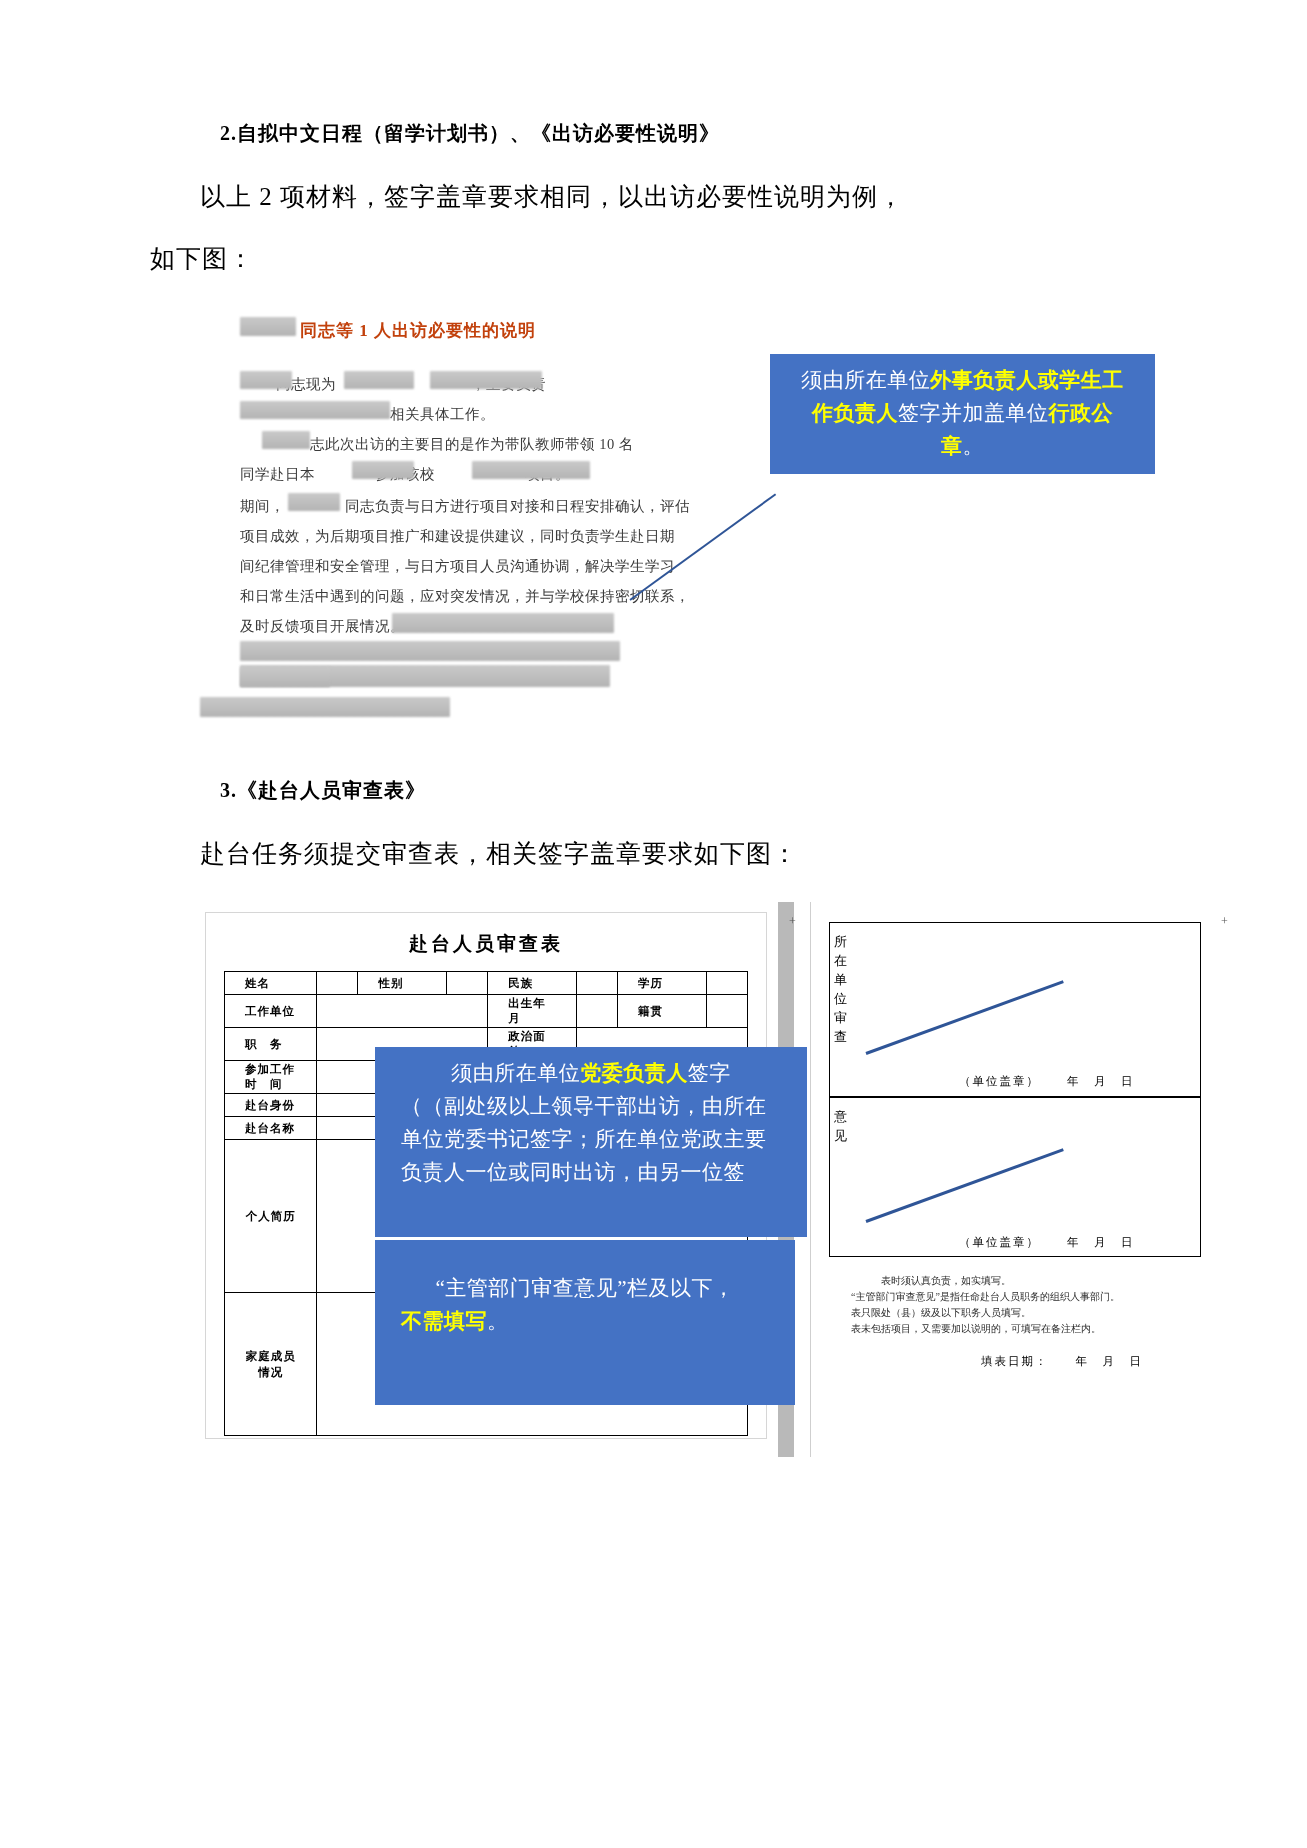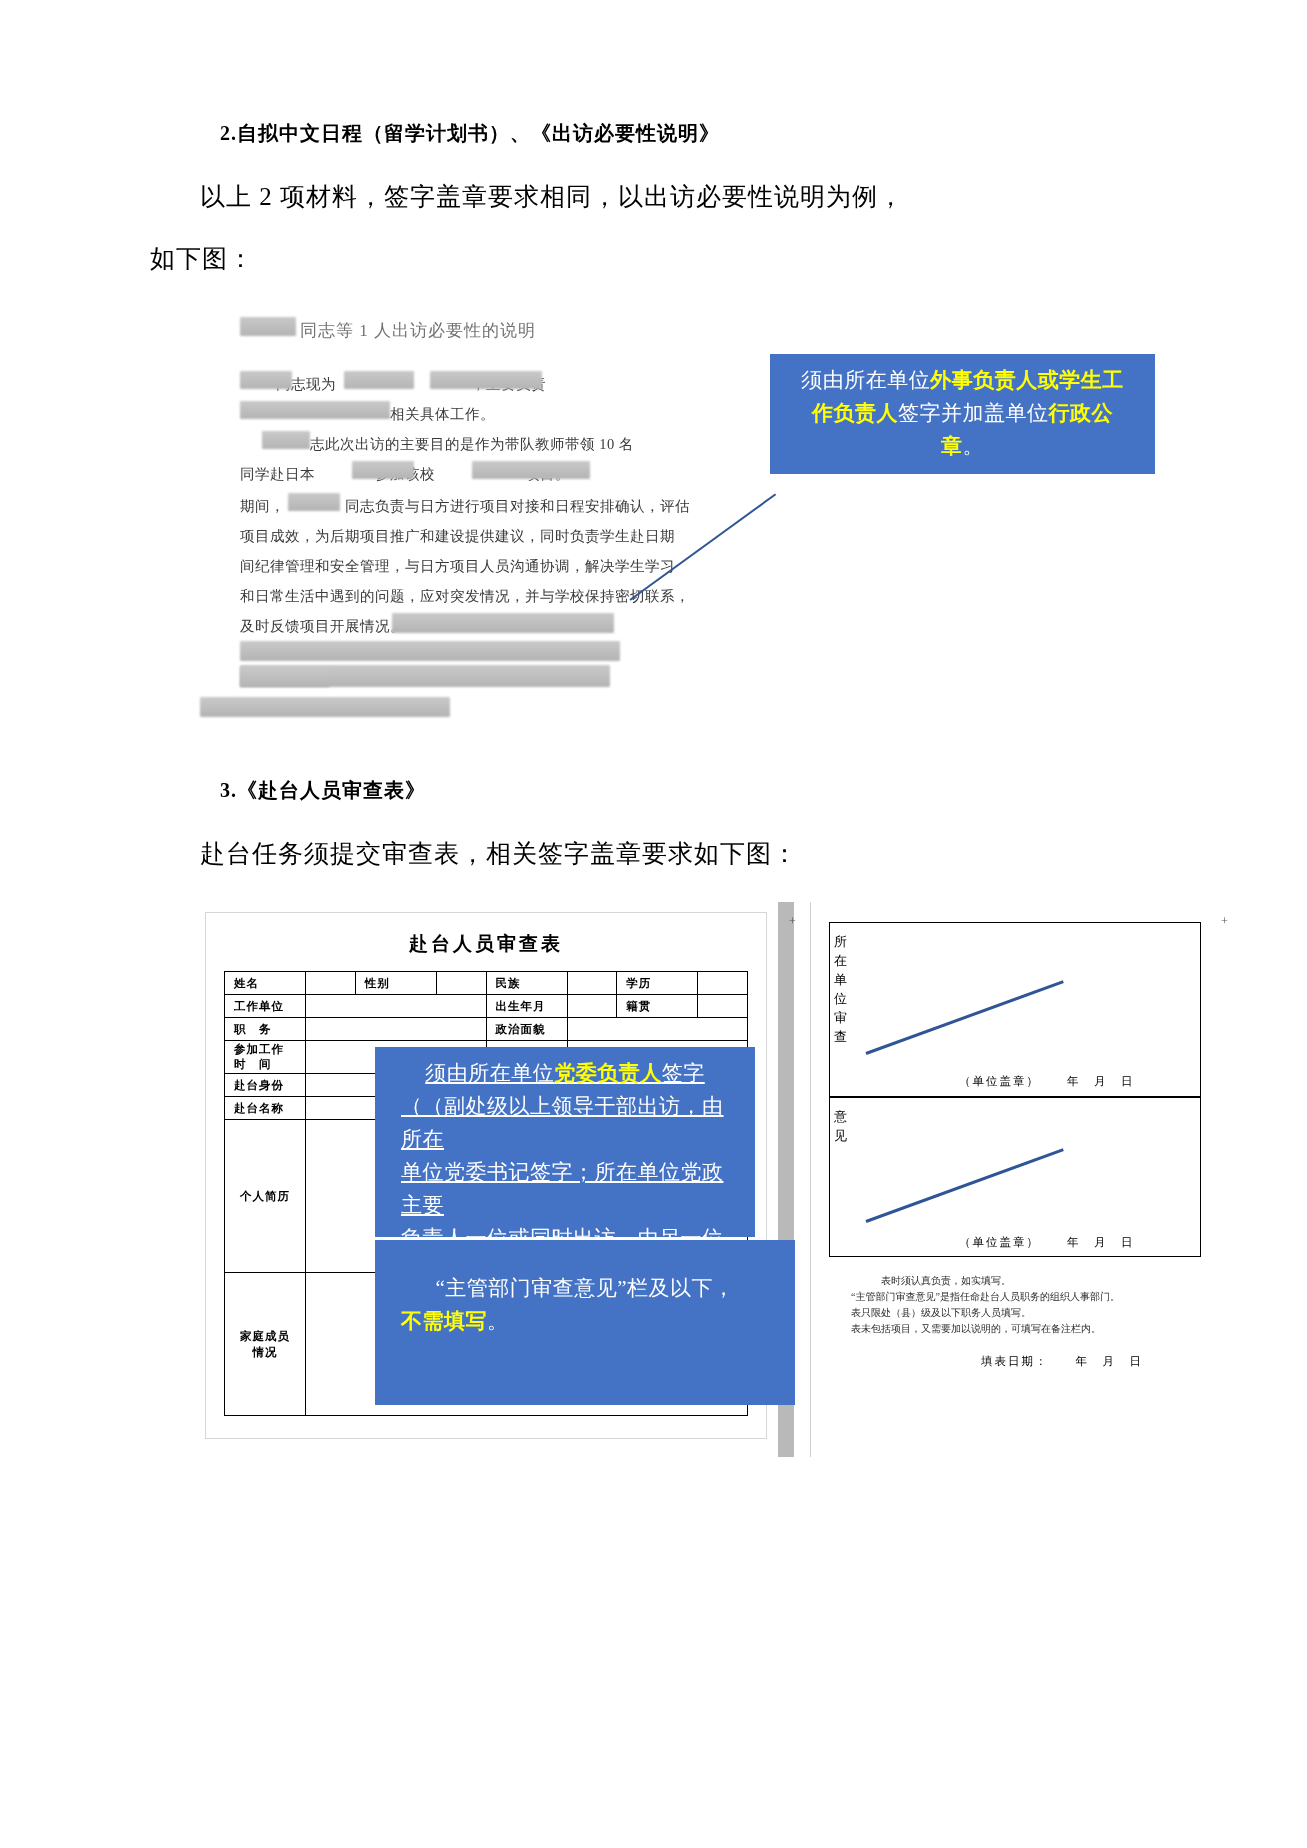--- a/index.html
+++ b/index.html
@@ -54,22 +54,22 @@
     left: 90px;
     top: 10px;
     width: 520px;
     height: 390px;
   }
   .doc1-title {
     position: absolute;
     left: 60px;
     top: 0px;
     font-size: 17px;
-    font-weight: normal;
-    color: #737373;
+    font-weight: bold;
+    color: #c2410c;
     letter-spacing: 1px;
     white-space: nowrap;
   }
   .redact {
     position: absolute;
     background: linear-gradient(180deg,#c9c9c9,#b4b4b4);
     filter: blur(1.2px);
     border-radius: 1px;
   }
   .doc1-line {
@@ -137,21 +137,21 @@
     position: absolute;
     left: 18px;
     top: 58px;
     width: 524px;
     border-collapse: collapse;
     font-size: 11.5px;
   }
   table.review-table td {
     border: 1px solid #000;
     height: 20px;
-    padding: 1px 9px;
+    padding: 1px 20px;
     vertical-align: middle;
     letter-spacing: 1px;
   }
   td.lbl { width: 62px; text-align: left; font-weight: bold; }
   td.vertlbl {
     width: 24px;
     text-align: center;
     font-weight: bold;
     line-height: 16px;
   }
@@ -201,23 +201,22 @@
   }
   .sign-stroke {
     position: absolute;
     height: 0;
     border-top: 3px solid #2f5597;
     transform-origin: left center;
   }
   .callout2 {
     left: 225px;
     top: 135px;
-    width: 380px;
+    width: 432px;
     height: 190px;
-    text-decoration: underline;
   }
   .callout3 {
     left: 225px;
     top: 328px;
     width: 420px;
     height: 165px;
   }
   .callout2 .l1 { text-align: center; }
   .callout3 .c1 { text-align: center; margin-top: 22px; }
   .tick {

